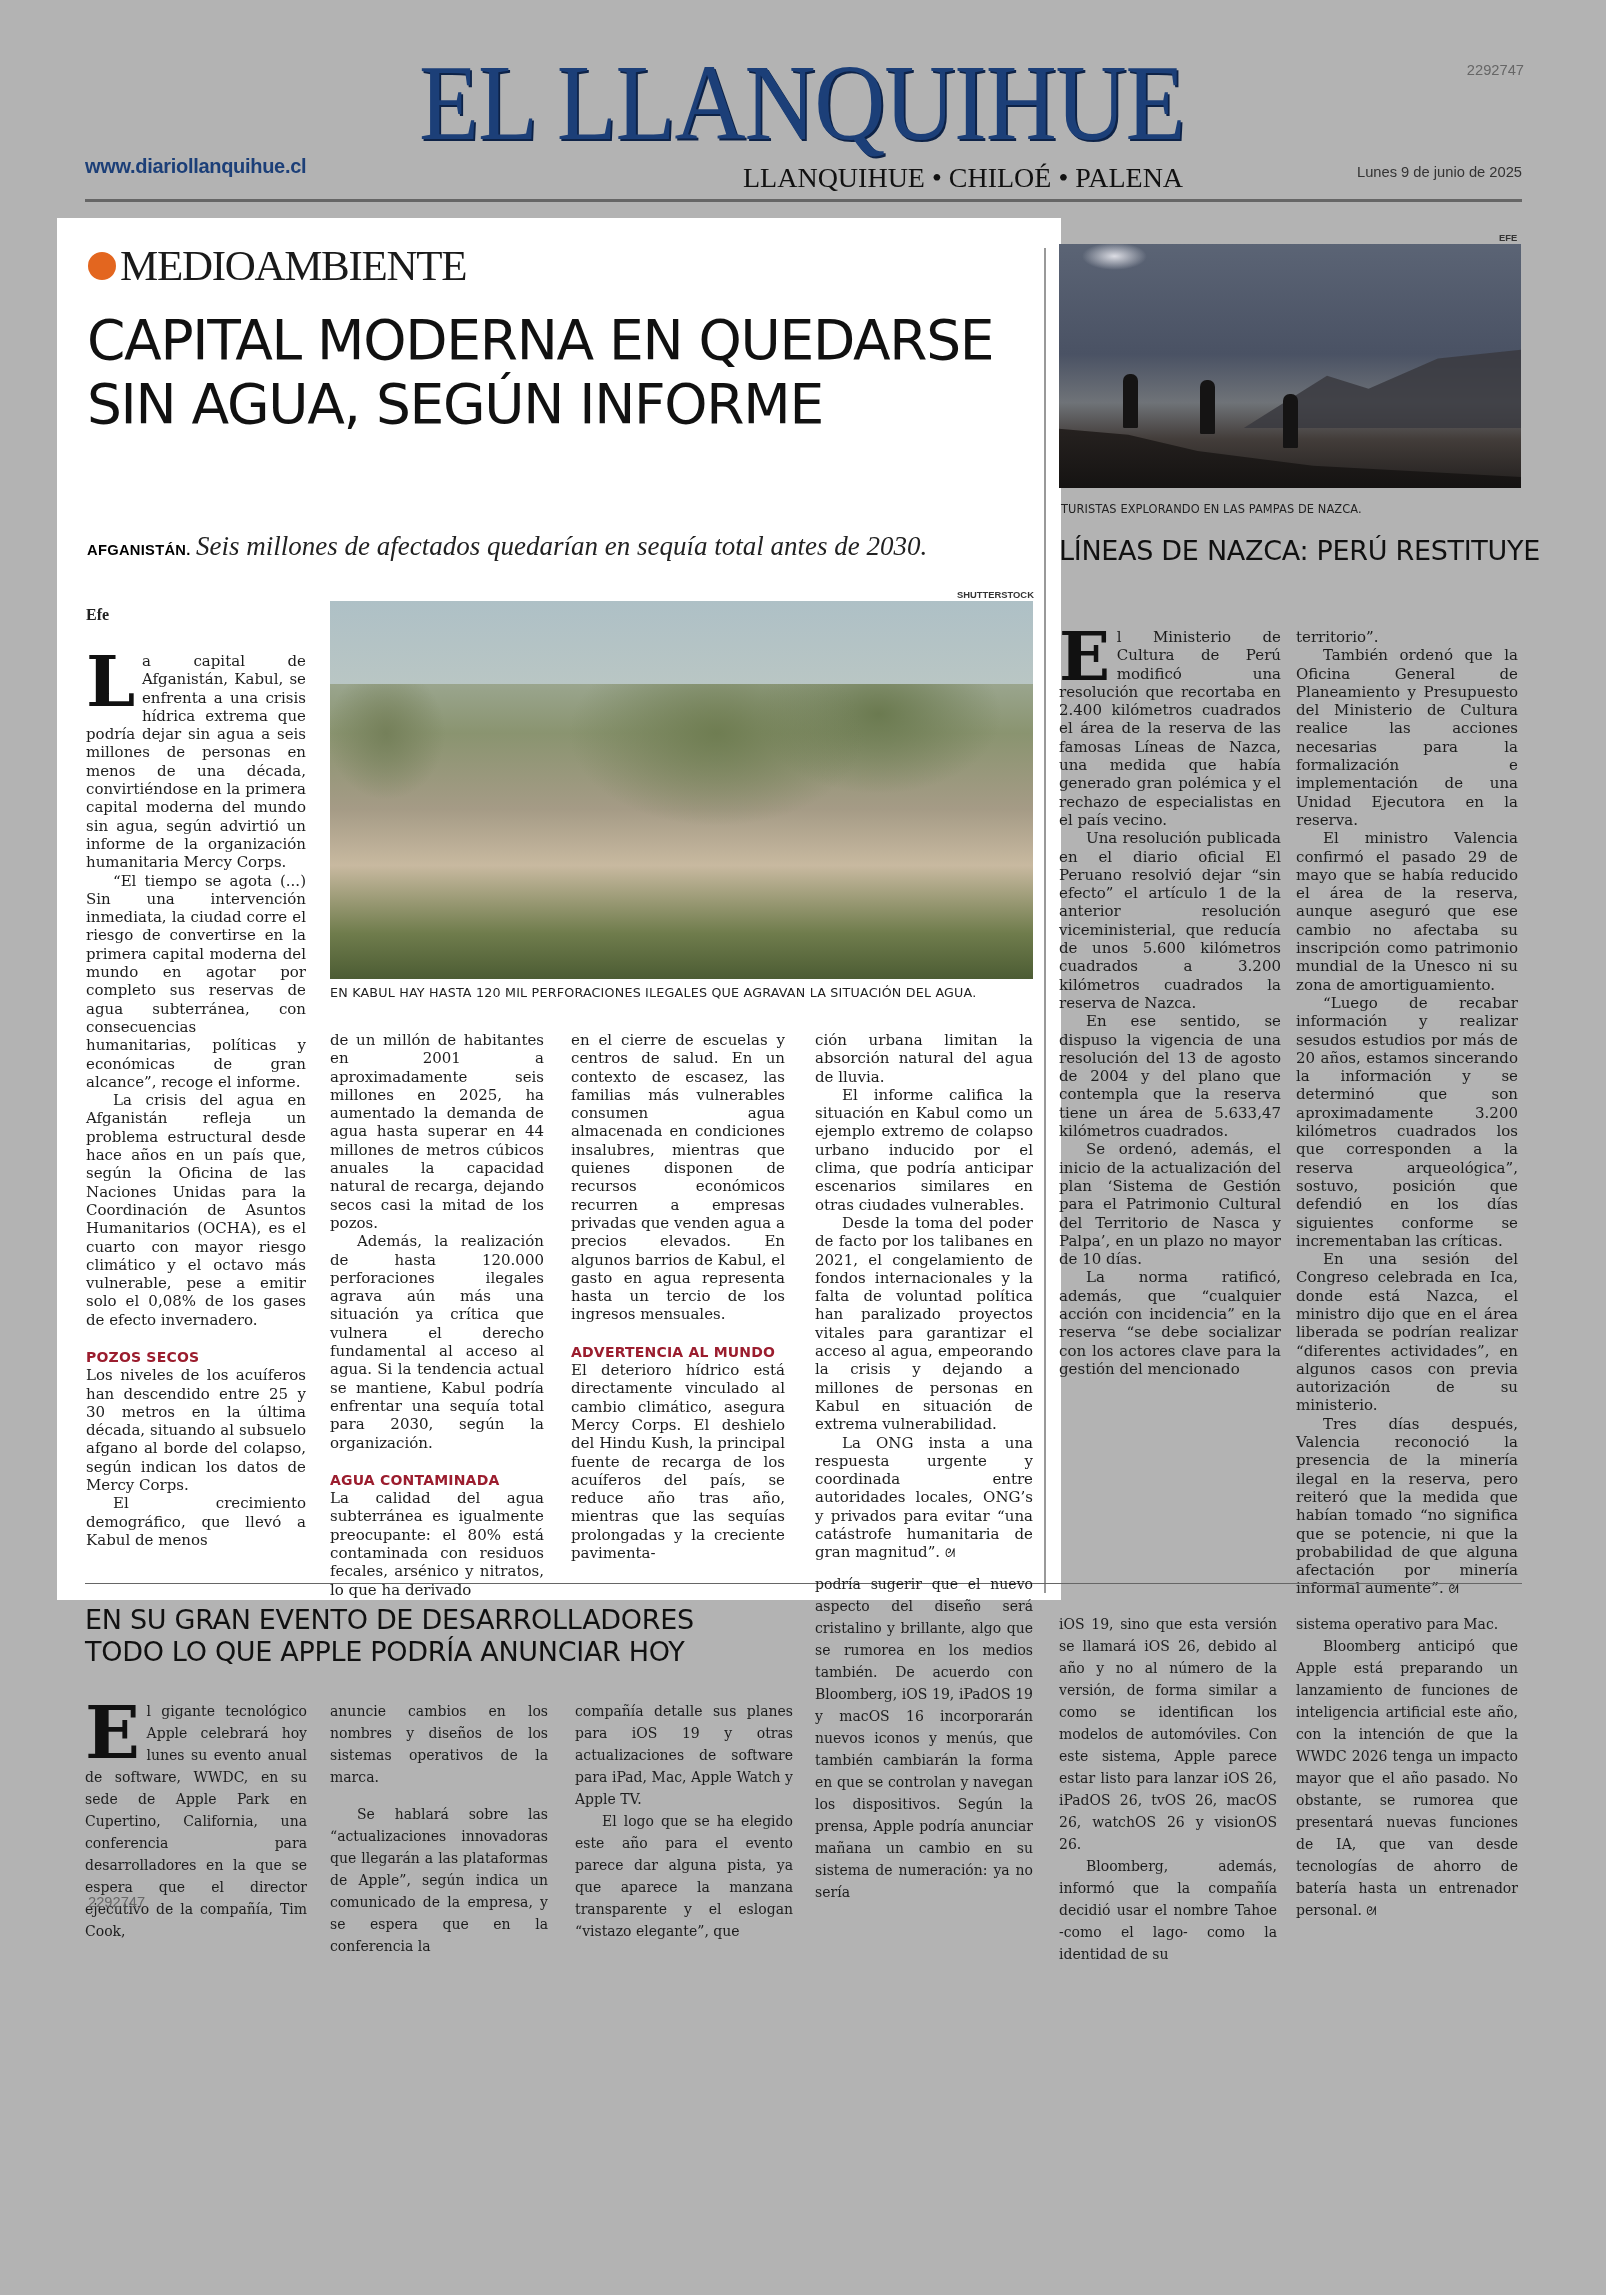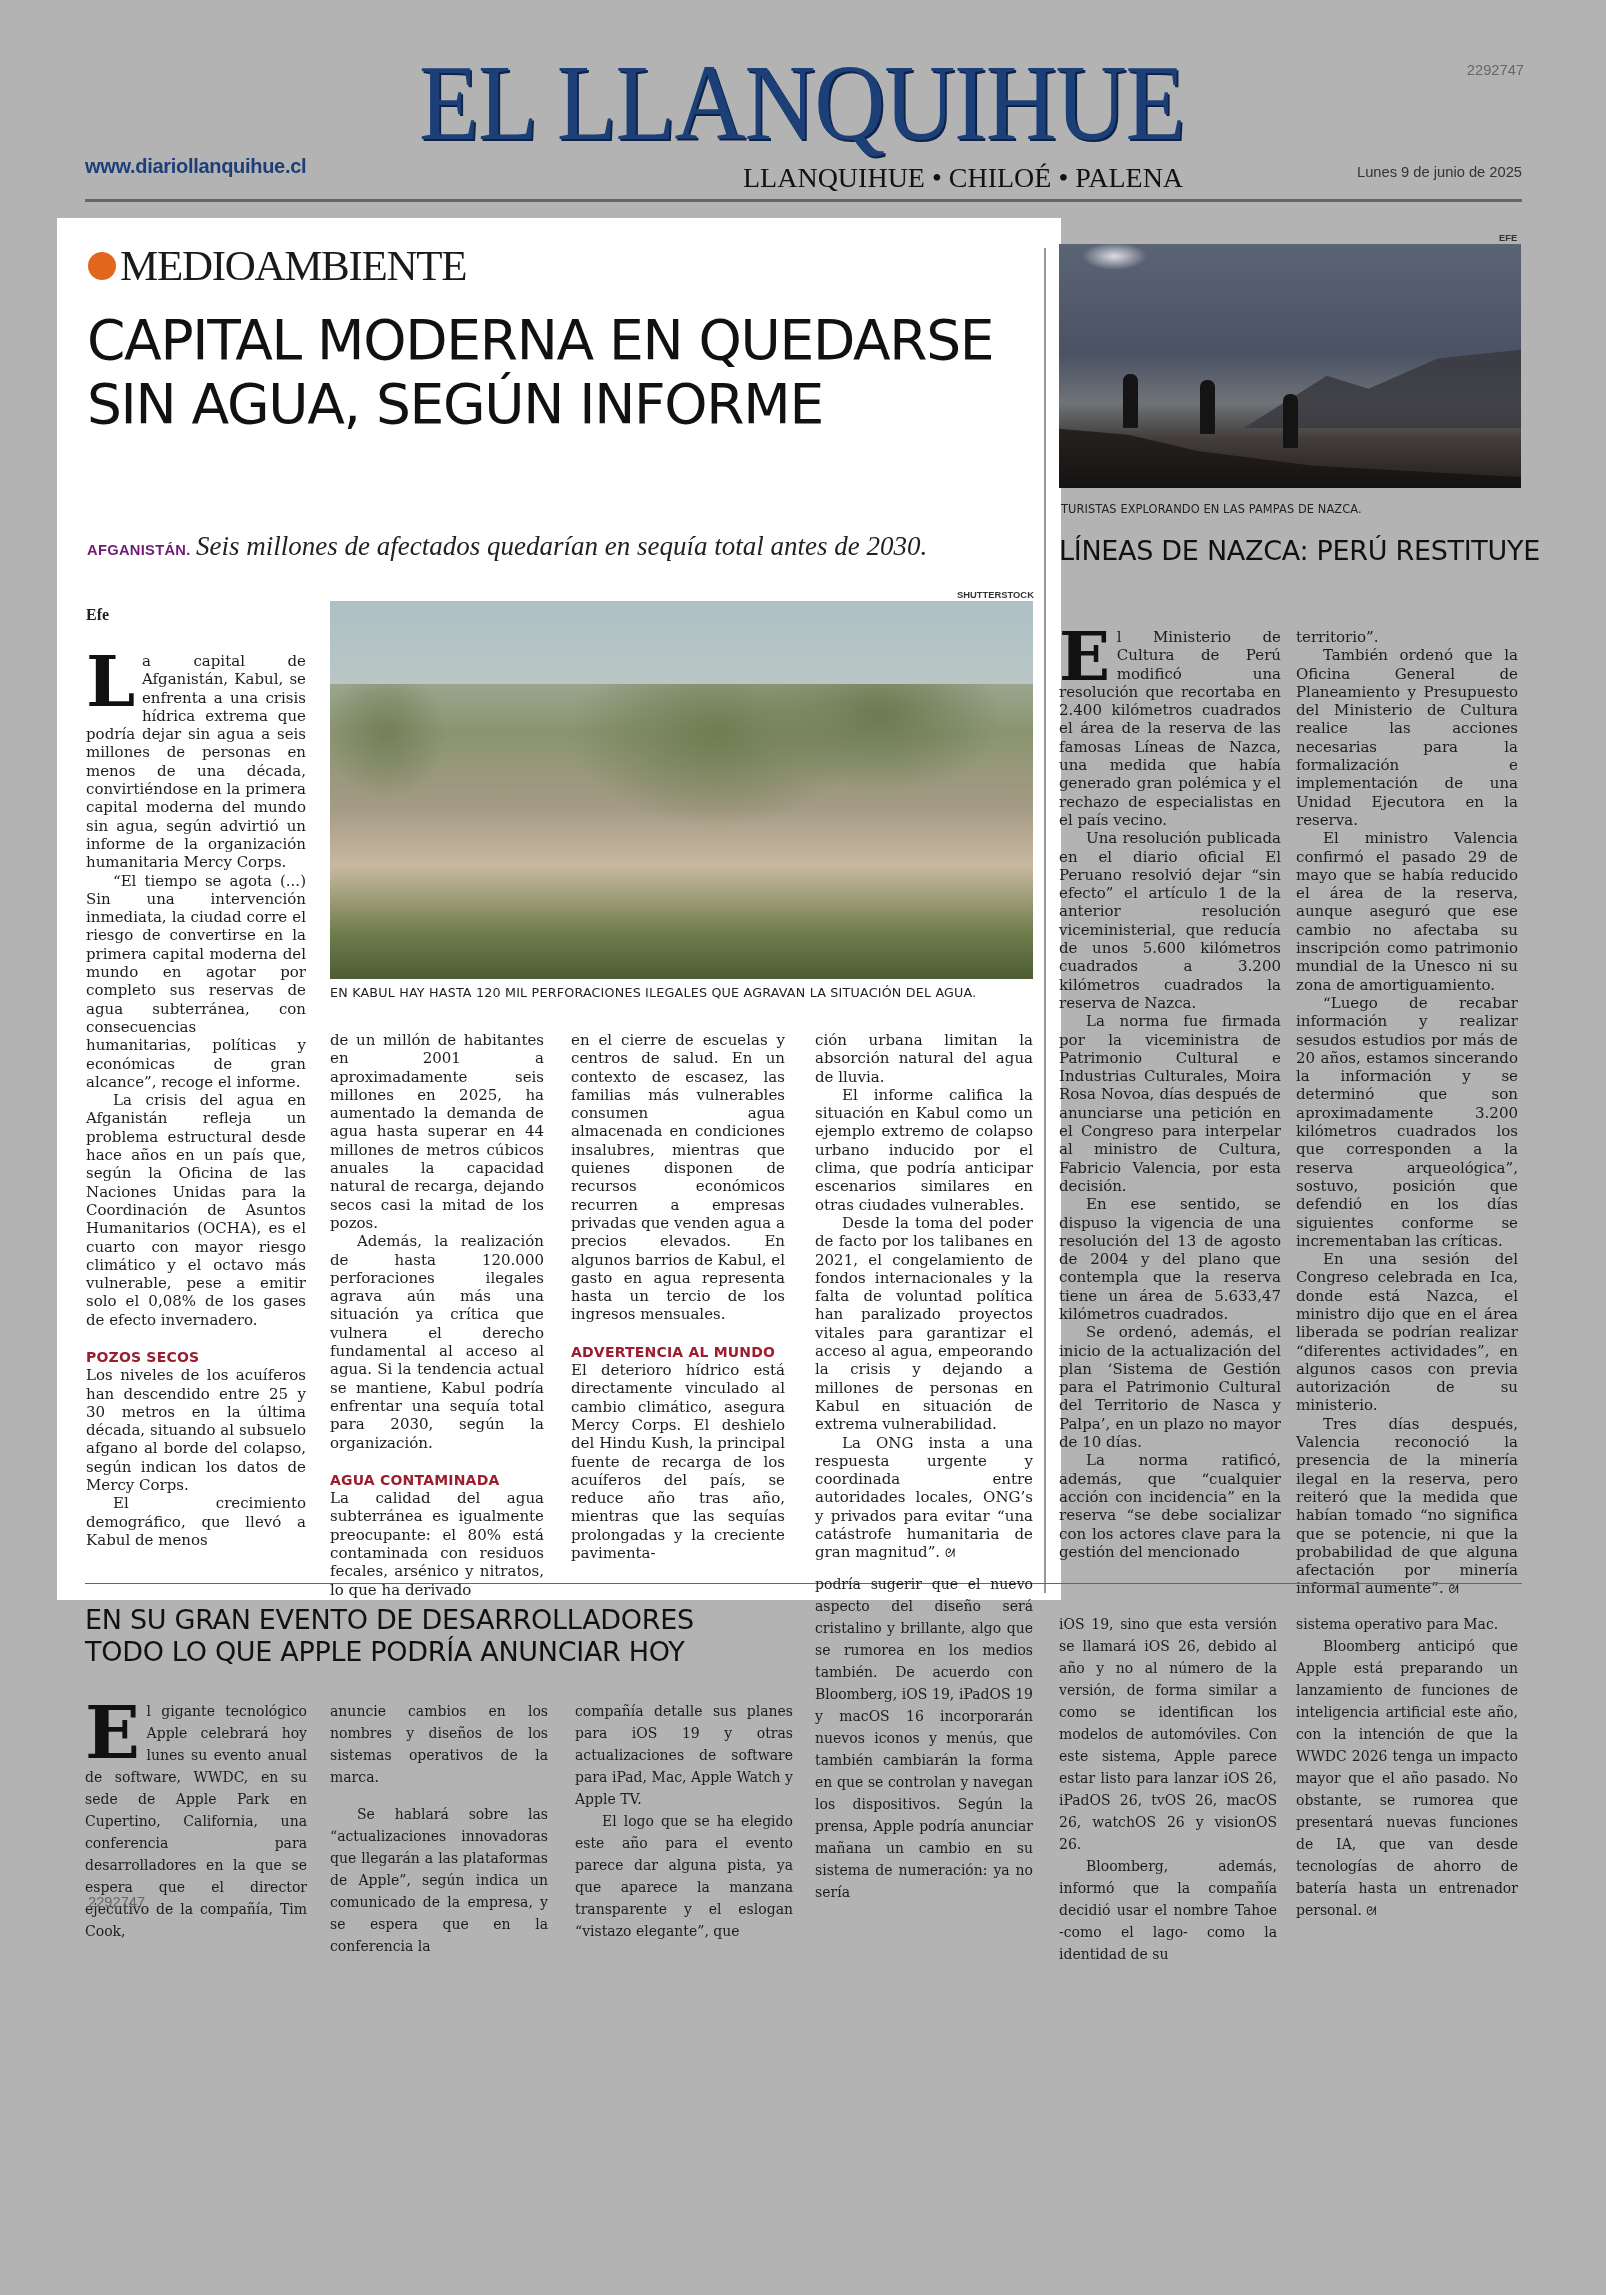--- a/index.html
+++ b/index.html
@@ -31,21 +31,21 @@
   .panel-vrule { left: 1044px; top: 248px; width: 2px; height: 1345px; background: #999; }
   .section-dot { left: 88px; top: 252px; width: 28px; height: 28px; border-radius: 50%; background: #e3661f; }
   .section-label { left: 120px; top: 241px; font-family: "Liberation Serif", serif; font-size: 43px; color: #1a1a1a; letter-spacing: -1.3px; }
   .headline {
     left: 87px; top: 308px; width: 970px;
     font-family: "DejaVu Sans", sans-serif; font-size: 55px; line-height: 64px;
     color: #111; letter-spacing: -1.3px;
   }
   .headline div { white-space: nowrap; }
   .deck { left: 87px; top: 531px; font-family: "Liberation Serif", serif; font-style: italic; font-size: 27px; color: #222; white-space: nowrap; }
-  .deck .kicker { font-family: "Liberation Sans", sans-serif; font-style: normal; font-weight: bold; font-size: 14.7px; color: #701a75; margin-right: 5.4px; letter-spacing: 0.3px; }
+  .deck .kicker { font-family: "Liberation Sans", sans-serif; font-style: normal; font-weight: bold; font-size: 14.7px; color: #000000; margin-right: 5.4px; letter-spacing: 0.3px; }
 
   .byline { left: 86px; top: 606px; font-family: "Liberation Serif", serif; font-weight: bold; font-size: 16px; color: #222; }
   .photo-credit { font-family: "Liberation Sans", sans-serif; font-weight: bold; font-size: 9.4px; color: #333; }
   .kabul-credit { left: 957px; top: 589px; }
   .kabul-photo {
     left: 330px; top: 601px; width: 703px; height: 378px;
     background:
       linear-gradient(to bottom, #aec0c6 0%, #b9c6c4 22%, transparent 22%),
       radial-gradient(ellipse 30% 35% at 55% 35%, #6f7d52 0%, transparent 70%),
       radial-gradient(ellipse 25% 30% at 78% 30%, #6b7a50 0%, transparent 70%),
@@ -160,21 +160,20 @@
   <div class="figure" style="left:141px; bottom:54px;"></div>
   <div class="figure" style="left:224px; bottom:40px;"></div>
 </div>
 <div class="abs nazca-caption">TURISTAS EXPLORANDO EN LAS PAMPAS DE NAZCA.</div>
 <div class="abs nazca-headline">
   <div>LÍNEAS DE NAZCA: PERÚ RESTITUYE</div>
 </div>
 <div class="col n1">
   <p class="noindent"><span class="dropcap-E">E</span><span>l Ministerio de Cultura de Perú modificó una resolución que recortaba en 2.400 kilómetros cuadrados el área de la reserva de las famosas Líneas de Nazca, una medida que había generado gran polémica y el rechazo de especialistas en el país vecino.</span></p>
   <p>Una resolución publicada en el diario oficial El Peruano resolvió dejar “sin efecto” el artículo 1 de la anterior resolución viceministerial, que reducía de unos 5.600 kilómetros cuadrados a 3.200 kilómetros cuadrados la reserva de Nazca.</p>
-  <p>La norma fue firmada por la viceministra de Patrimonio Cultural e Industrias Culturales, Moira Rosa Novoa, días después de anunciarse una petición en el Congreso para interpelar al ministro de Cultura, Fabricio Valencia, por esta decisión.</p>
   <p>En ese sentido, se dispuso la vigencia de una resolución del 13 de agosto de 2004 y del plano que contempla que la reserva tiene un área de 5.633,47 kilómetros cuadrados.</p>
   <p>Se ordenó, además, el inicio de la actualización del plan ‘Sistema de Gestión para el Patrimonio Cultural del Territorio de Nasca y Palpa’, en un plazo no mayor de 10 días.</p>
   <p>La norma ratificó, además, que “cualquier acción con incidencia” en la reserva “se debe socializar con los actores clave para la gestión del mencionado</p>
 </div>
 <div class="col n2">
   <p class="noindent">territorio”.</p>
   <p>También ordenó que la Oficina General de Planeamiento y Presupuesto del Ministerio de Cultura realice las acciones necesarias para la formalización e implementación de una Unidad Ejecutora en la reserva.</p>
   <p>El ministro Valencia confirmó el pasado 29 de mayo que se había reducido el área de la reserva, aunque aseguró que ese cambio no afectaba su inscripción como patrimonio mundial de la Unesco ni su zona de amortiguamiento.</p>
   <p>“Luego de recabar información y realizar sesudos estudios por más de 20 años, estamos sincerando la información y se determinó que son aproximadamente 3.200 kilómetros cuadrados los que corresponden a la reserva arqueológica”, sostuvo, posición que defendió en los días siguientes conforme se incrementaban las críticas.</p>
   <p>En una sesión del Congreso celebrada en Ica, donde está Nazca, el ministro dijo que en el área liberada se podrían realizar “diferentes actividades”, en algunos casos con previa autorización de su ministerio.</p>

